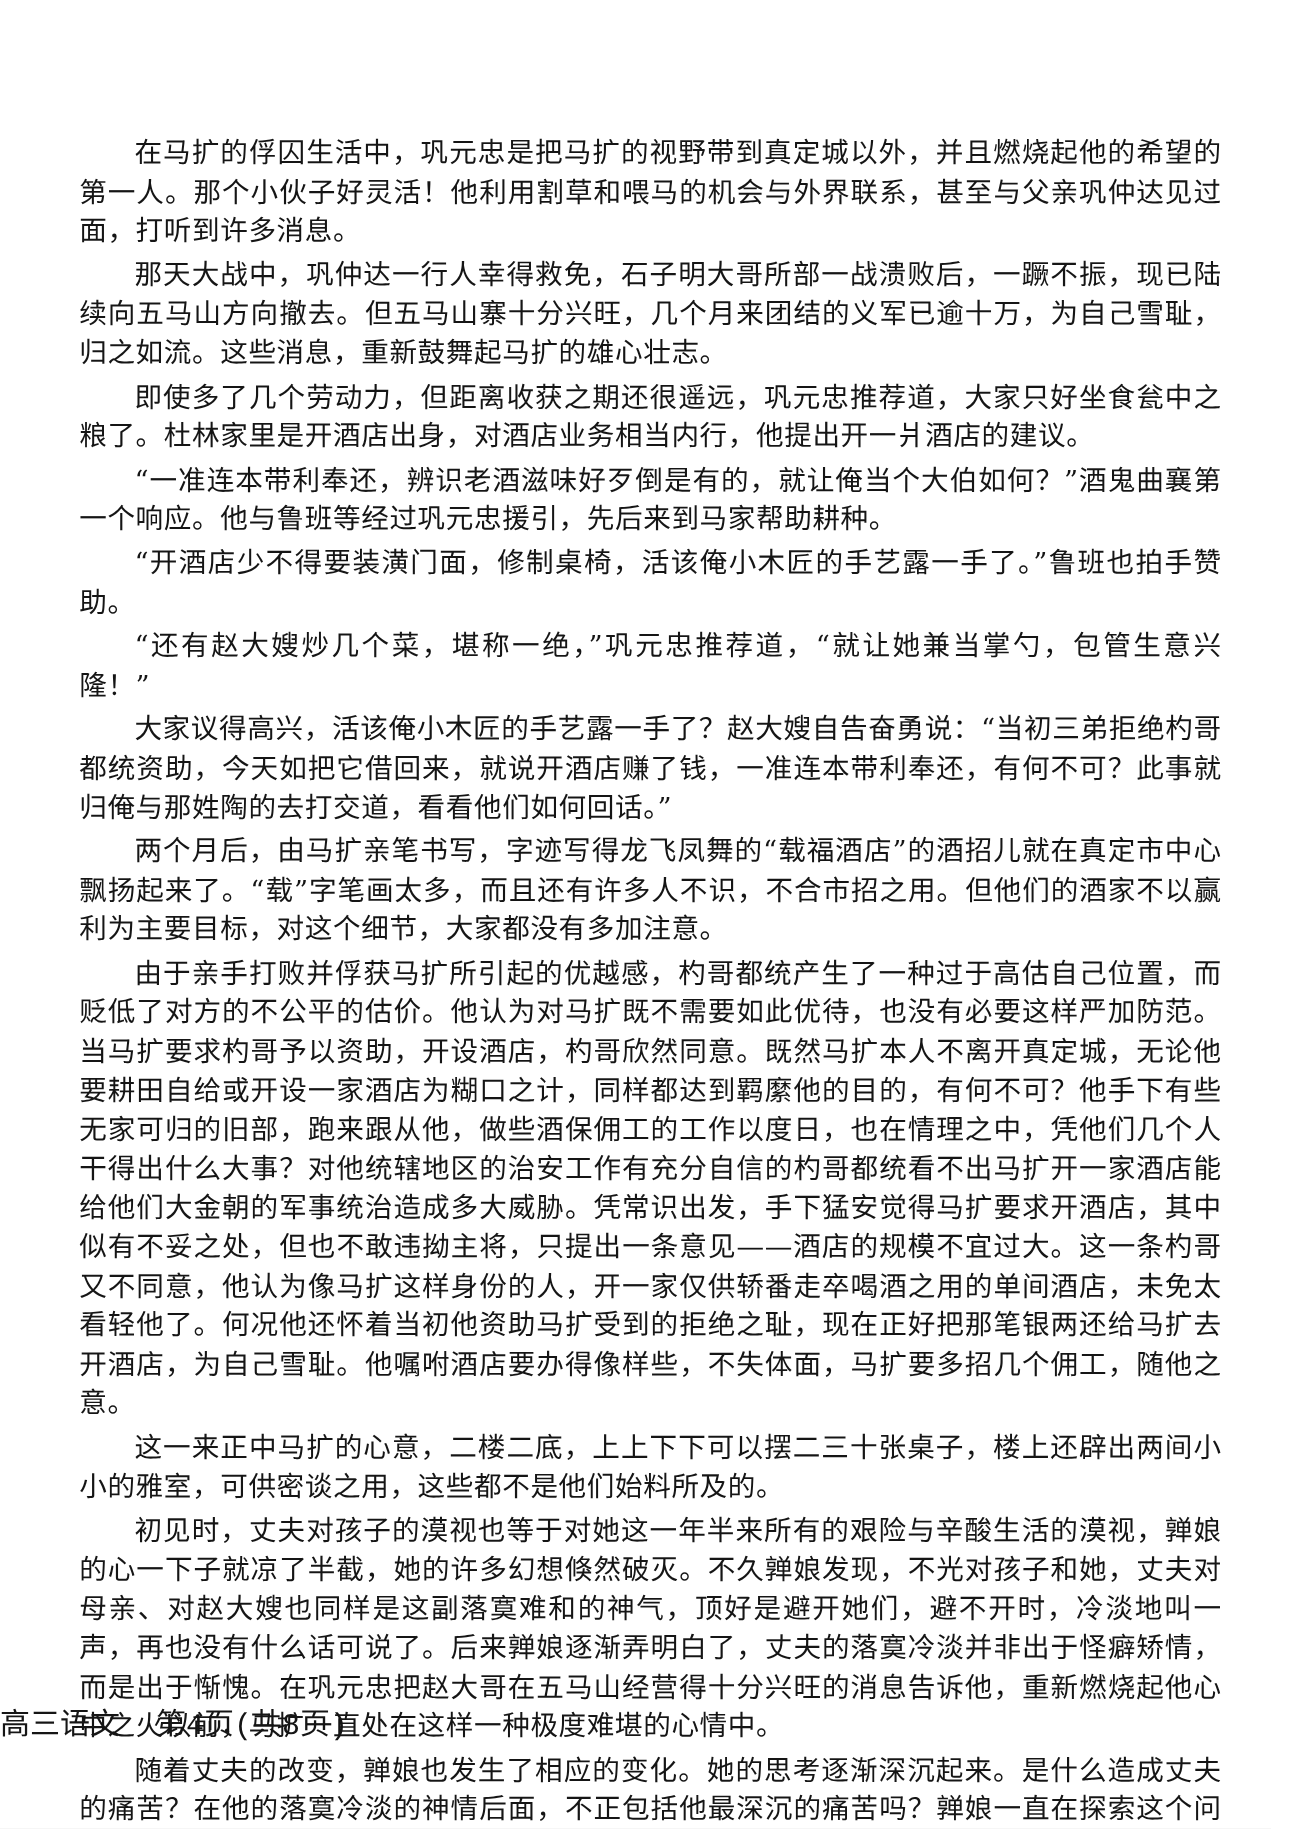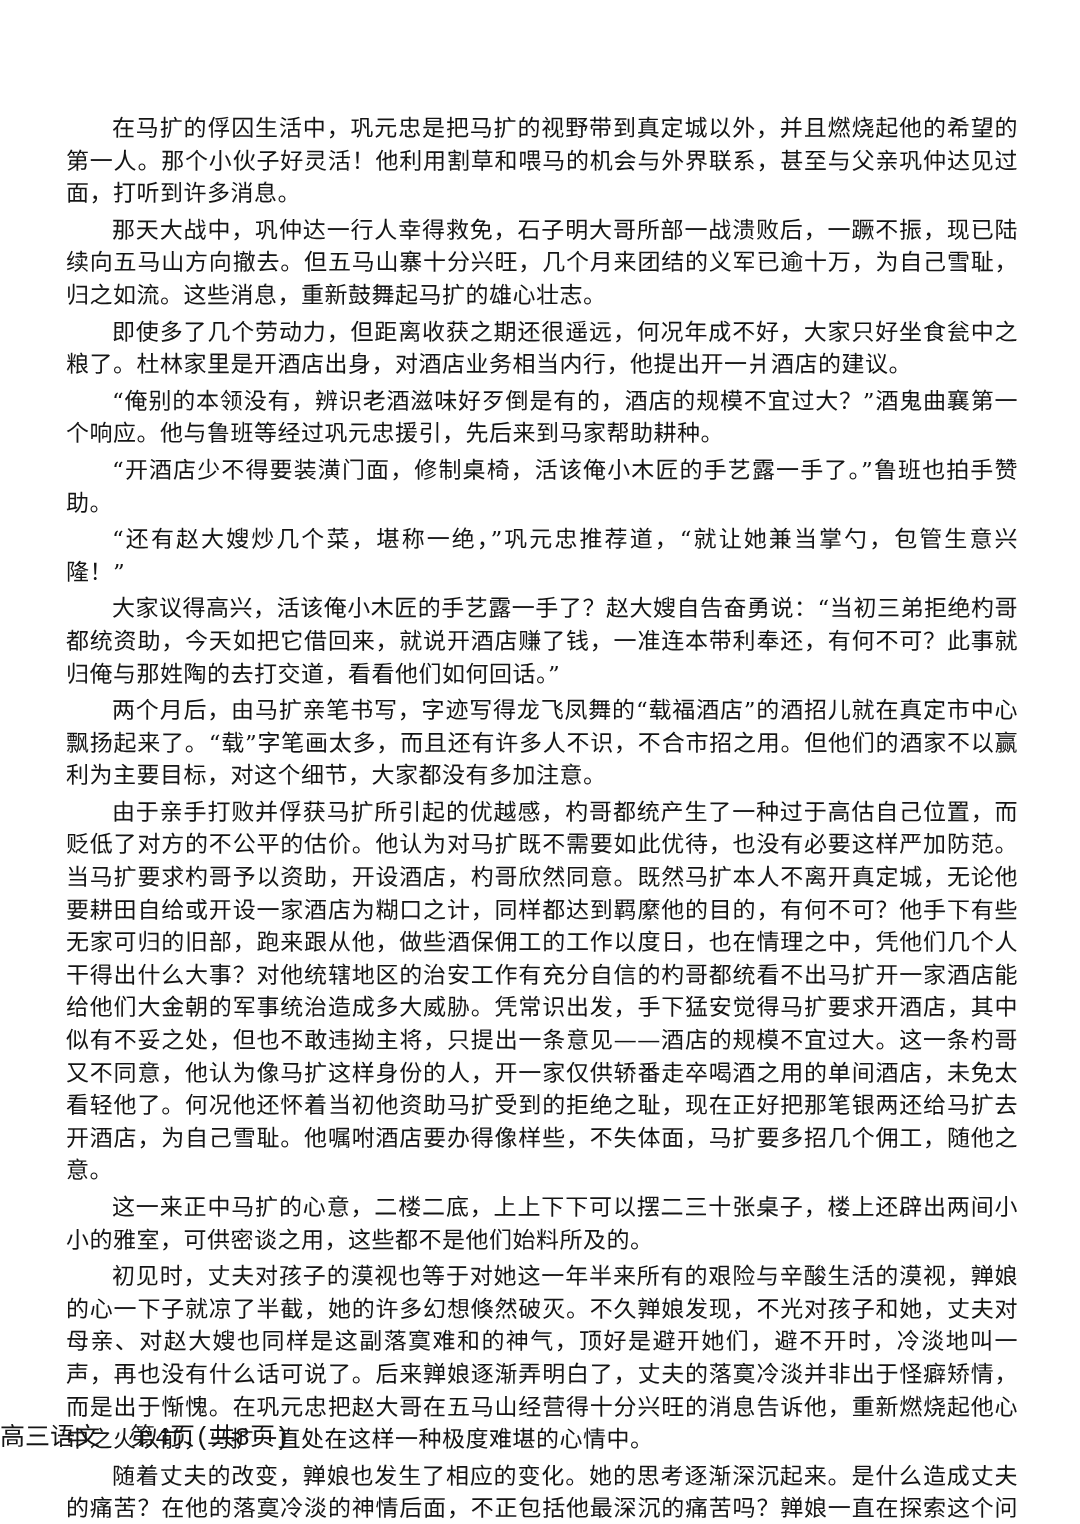--- a/index.html
+++ b/index.html
@@ -49,22 +49,22 @@
   }
 </style>
 </head>
 <body>
 
 <div class="page">
 
   <div class="body-text">
     <p>在马扩的俘囚生活中，巩元忠是把马扩的视野带到真定城以外，并且燃烧起他的希望的第一人。那个小伙子好灵活！他利用割草和喂马的机会与外界联系，甚至与父亲巩仲达见过面，打听到许多消息。</p>
     <p>那天大战中，巩仲达一行人幸得救免，石子明大哥所部一战溃败后，一蹶不振，现已陆续向五马山方向撤去。但五马山寨十分兴旺，几个月来团结的义军已逾十万，为自己雪耻，归之如流。这些消息，重新鼓舞起马扩的雄心壮志。</p>
-    <p>即使多了几个劳动力，但距离收获之期还很遥远，何况年成不好，大家只好坐食瓮中之粮了。杜林家里是开酒店出身，对酒店业务相当内行，他提出开一爿酒店的建议。</p>
-    <p>“俺别的本领没有，辨识老酒滋味好歹倒是有的，酒店的规模不宜过大？”酒鬼曲襄第一个响应。他与鲁班等经过巩元忠援引，先后来到马家帮助耕种。</p>
+    <p>即使多了几个劳动力，但距离收获之期还很遥远，巩元忠推荐道，大家只好坐食瓮中之粮了。杜林家里是开酒店出身，对酒店业务相当内行，他提出开一爿酒店的建议。</p>
+    <p>“一准连本带利奉还，辨识老酒滋味好歹倒是有的，就让俺当个大伯如何？”酒鬼曲襄第一个响应。他与鲁班等经过巩元忠援引，先后来到马家帮助耕种。</p>
     <p>“开酒店少不得要装潢门面，修制桌椅，活该俺小木匠的手艺露一手了。”鲁班也拍手赞助。</p>
     <p>“还有赵大嫂炒几个菜，堪称一绝，”巩元忠推荐道，“就让她兼当掌勺，包管生意兴隆！”</p>
     <p>大家议得高兴，活该俺小木匠的手艺露一手了？赵大嫂自告奋勇说：“当初三弟拒绝杓哥都统资助，今天如把它借回来，就说开酒店赚了钱，一准连本带利奉还，有何不可？此事就归俺与那姓陶的去打交道，看看他们如何回话。”</p>
     <p>两个月后，由马扩亲笔书写，字迹写得龙飞凤舞的“载福酒店”的酒招儿就在真定市中心飘扬起来了。“载”字笔画太多，而且还有许多人不识，不合市招之用。但他们的酒家不以赢利为主要目标，对这个细节，大家都没有多加注意。</p>
     <p>由于亲手打败并俘获马扩所引起的优越感，杓哥都统产生了一种过于高估自己位置，而贬低了对方的不公平的估价。他认为对马扩既不需要如此优待，也没有必要这样严加防范。当马扩要求杓哥予以资助，开设酒店，杓哥欣然同意。既然马扩本人不离开真定城，无论他要耕田自给或开设一家酒店为糊口之计，同样都达到羁縻他的目的，有何不可？他手下有些无家可归的旧部，跑来跟从他，做些酒保佣工的工作以度日，也在情理之中，凭他们几个人干得出什么大事？对他统辖地区的治安工作有充分自信的杓哥都统看不出马扩开一家酒店能给他们大金朝的军事统治造成多大威胁。凭常识出发，手下猛安觉得马扩要求开酒店，其中似有不妥之处，但也不敢违拗主将，只提出一条意见——酒店的规模不宜过大。这一条杓哥又不同意，他认为像马扩这样身份的人，开一家仅供轿番走卒喝酒之用的单间酒店，未免太看轻他了。何况他还怀着当初他资助马扩受到的拒绝之耻，现在正好把那笔银两还给马扩去开酒店，为自己雪耻。他嘱咐酒店要办得像样些，不失体面，马扩要多招几个佣工，随他之意。</p>
     <p>这一来正中马扩的心意，二楼二底，上上下下可以摆二三十张桌子，楼上还辟出两间小小的雅室，可供密谈之用，这些都不是他们始料所及的。</p>
     <p>初见时，丈夫对孩子的漠视也等于对她这一年半来所有的艰险与辛酸生活的漠视，亸娘的心一下子就凉了半截，她的许多幻想倏然破灭。不久亸娘发现，不光对孩子和她，丈夫对母亲、对赵大嫂也同样是这副落寞难和的神气，顶好是避开她们，避不开时，冷淡地叫一声，再也没有什么话可说了。后来亸娘逐渐弄明白了，丈夫的落寞冷淡并非出于怪癖矫情，而是出于惭愧。在巩元忠把赵大哥在五马山经营得十分兴旺的消息告诉他，重新燃烧起他心中之火以前，马扩一直处在这样一种极度难堪的心情中。</p>
     <p>随着丈夫的改变，亸娘也发生了相应的变化。她的思考逐渐深沉起来。是什么造成丈夫的痛苦？在他的落寞冷淡的神情后面，不正包括他最深沉的痛苦吗？亸娘一直在探索这个问题，并且联</p>
   </div>
 

